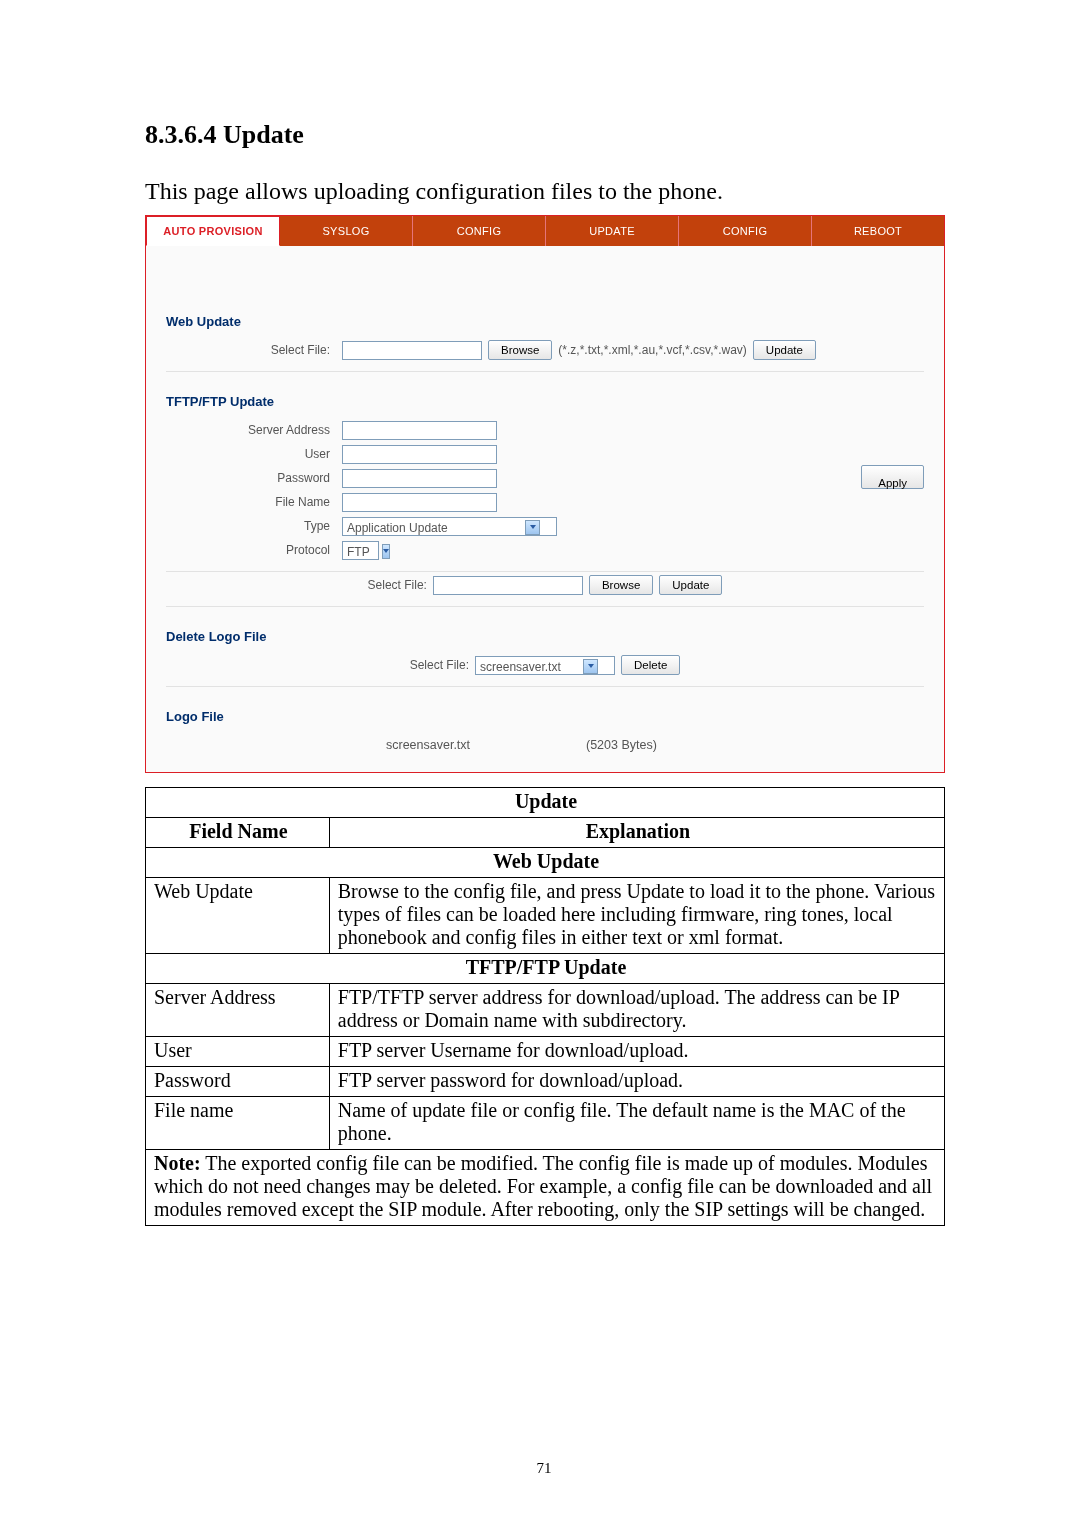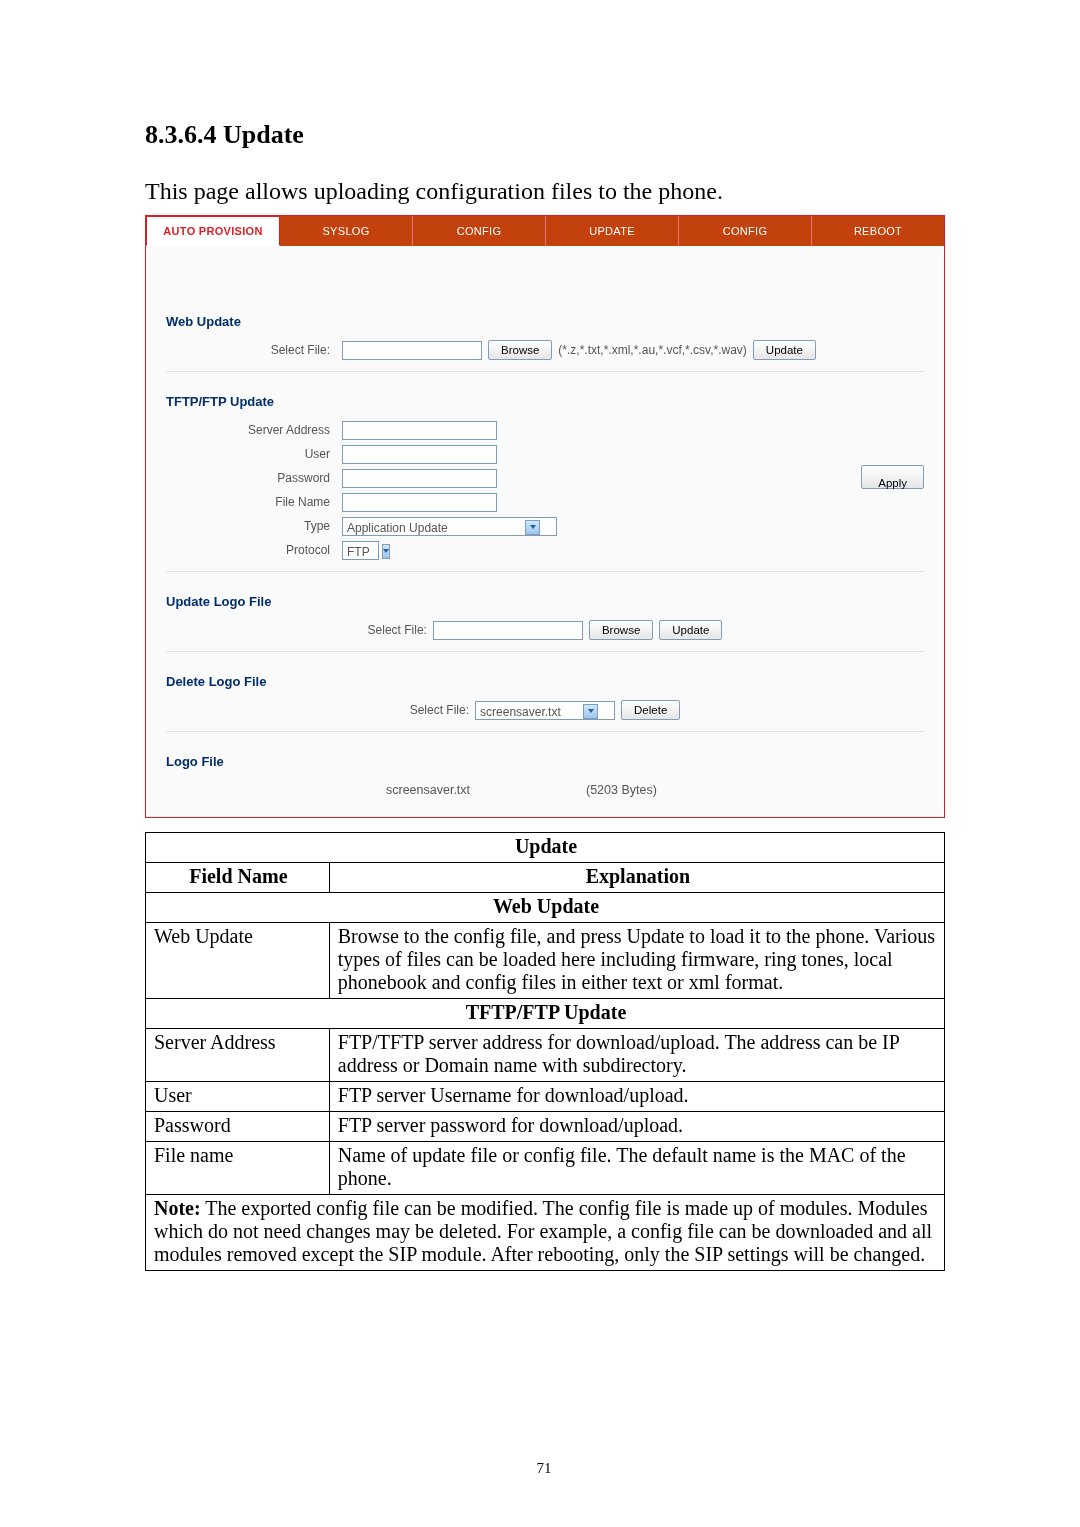--- a/index.html
+++ b/index.html
@@ -242,21 +242,20 @@
             <span class="arrow"></span>
           </div>
         </div>
       </div>
       <div class="apply-holder">
         <button class="btn" style="padding:11px 16px">Apply</button>
       </div>
     </div>
     <div class="section-sep"></div>
 
-    <div class="section-title">Update Logo File</div>
     <div class="row" style="justify-content:center">
       <div class="field" style="justify-content:center">
         <span class="plain-text">Select File:</span>
         <input class="tinput" style="width: 150px;">
         <button class="btn">Browse</button>
         <button class="btn">Update</button>
       </div>
     </div>
     <div class="section-sep"></div>
 

